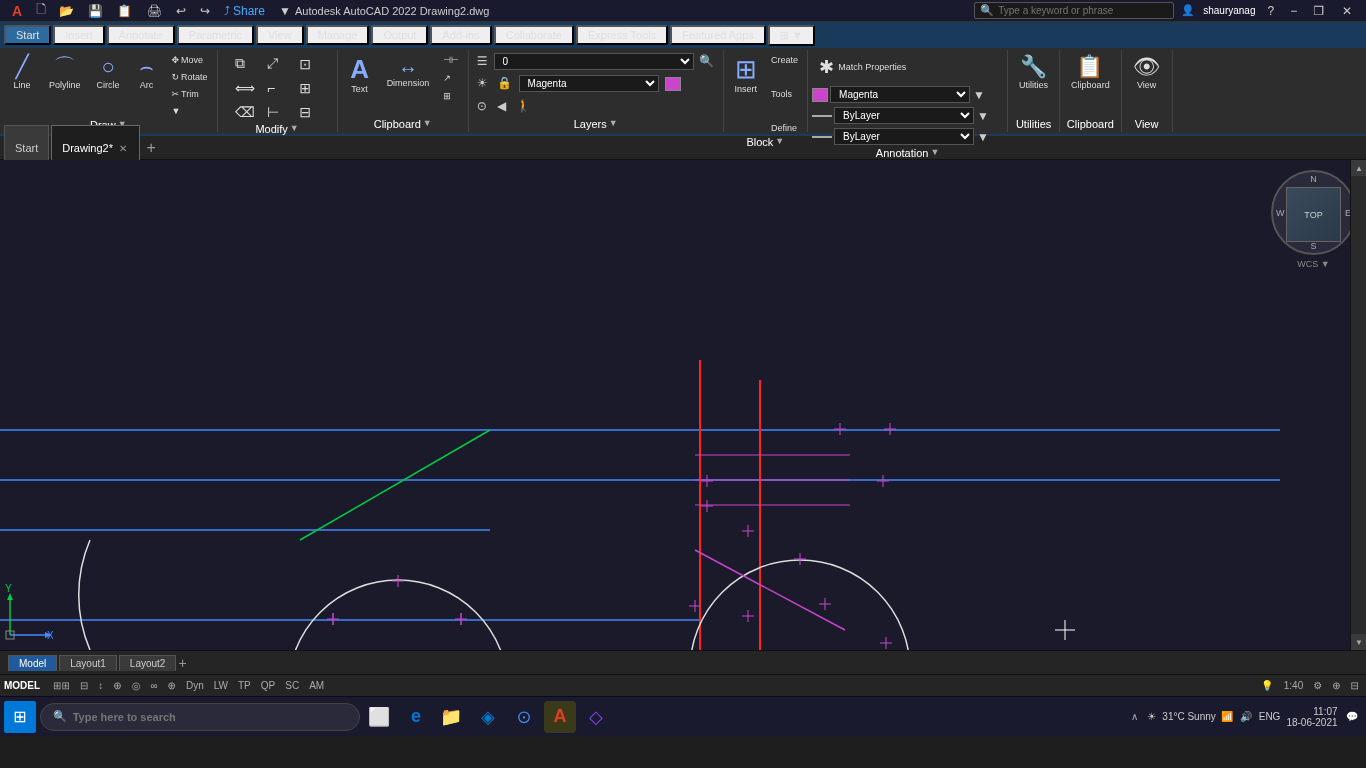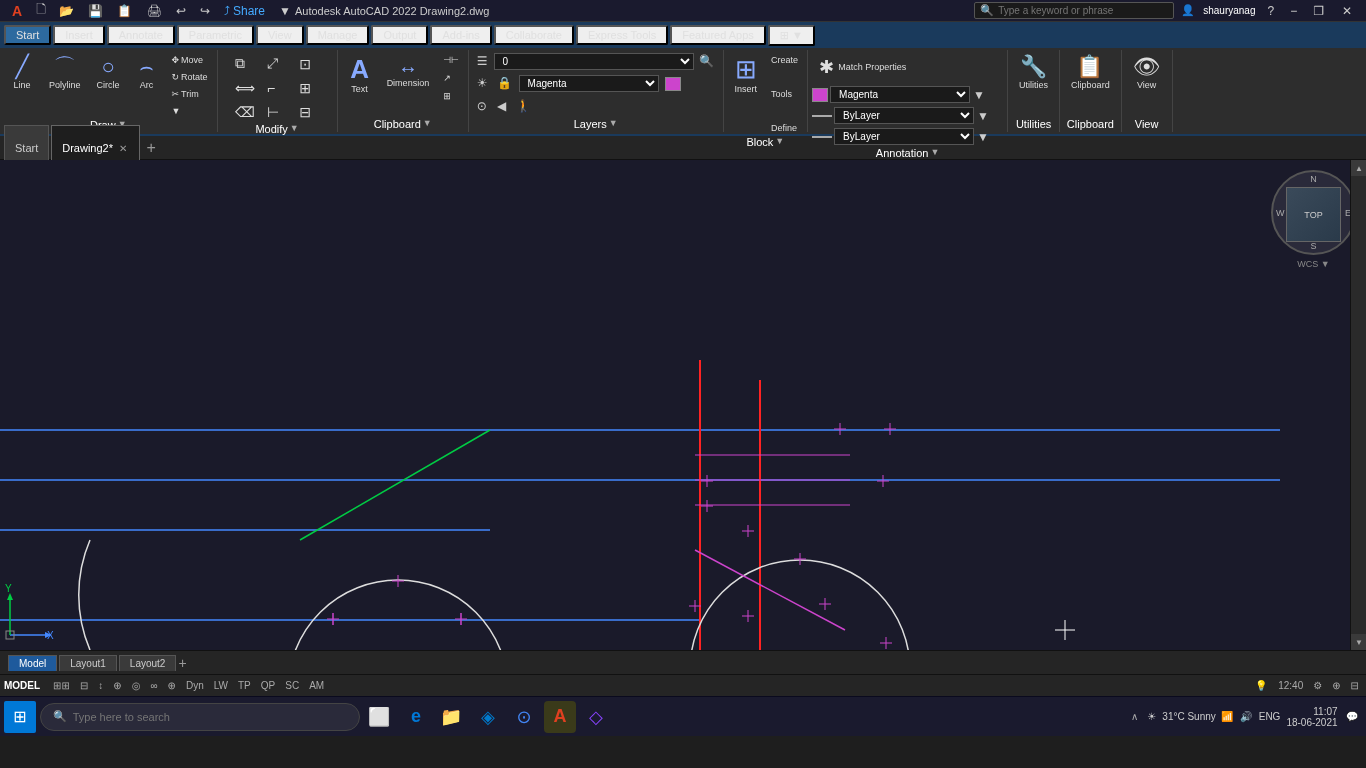--- a/index.html
+++ b/index.html
@@ -833,33 +833,33 @@
   <button class="status-btn">∞</button>
   <button class="status-btn">⊕</button>
   <button class="status-btn">Dyn</button>
   <button class="status-btn">LW</button>
   <button class="status-btn">TP</button>
   <button class="status-btn">QP</button>
   <button class="status-btn">SC</button>
   <button class="status-btn">AM</button>
   <div style="flex:1;"></div>
   <button class="status-btn">💡</button>
-  <button class="status-btn">12:40</button>
+  <button class="status-btn">1:40</button>
   <button class="status-btn">⚙</button>
   <button class="status-btn">⊕</button>
   <button class="status-btn">⊟</button>
 </div>
 
 <div id="taskbar">
   <button class="taskbar-start">
     <span>⊞</span>
   </button>
   <div id="search-box">
     <span style="color:#888;">🔍</span>
-    <input type="text" style="background: none; border: none; color: rgb(204, 204, 204); font-size: 11px; outline: none; width: 100%;" placeholder="Type here to search">
+    <input type="text" style="background: none; border: none; color: rgb(204, 204, 204); font-size: 11px; outline: none; width: 100%; font-weight: bold;" placeholder="Type here to search">
   </div>
   <div class="taskbar-icon">
     <span>⬜</span>
   </div>
   <div class="taskbar-icon">
     <span style="color:#0078d7;font-weight:bold;">e</span>
   </div>
   <div class="taskbar-icon">
     <span>📁</span>
   </div>

